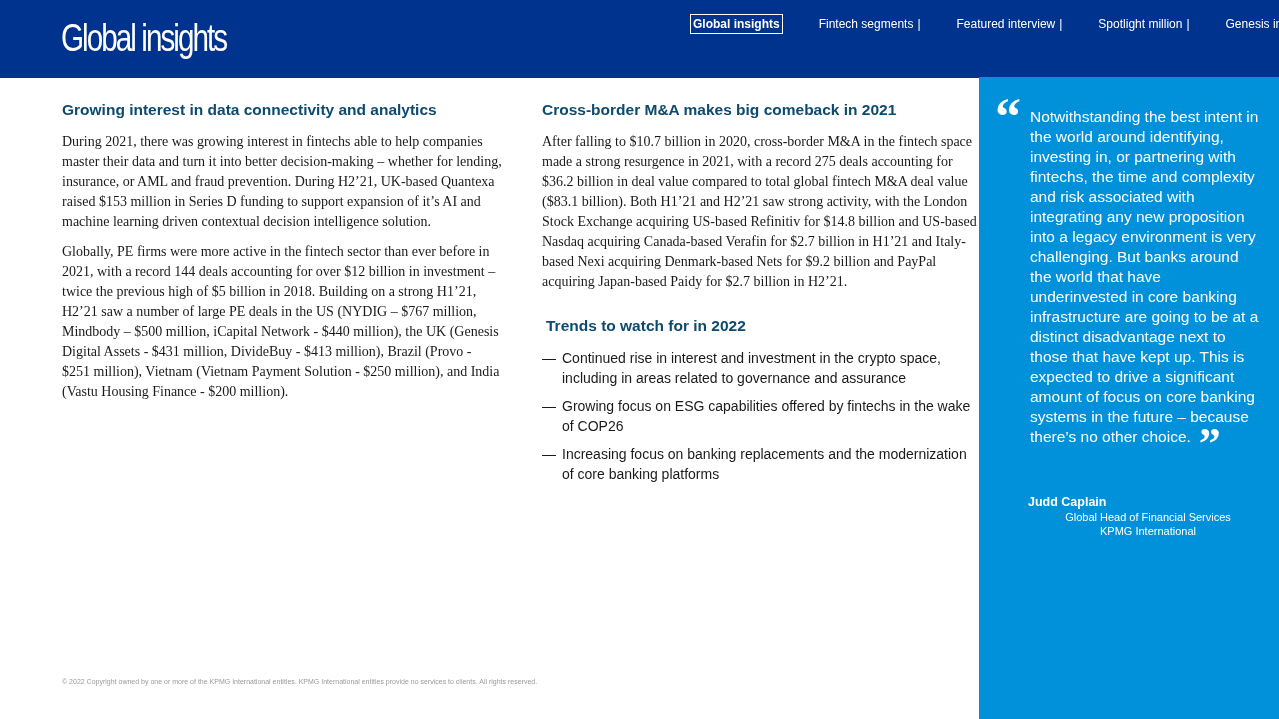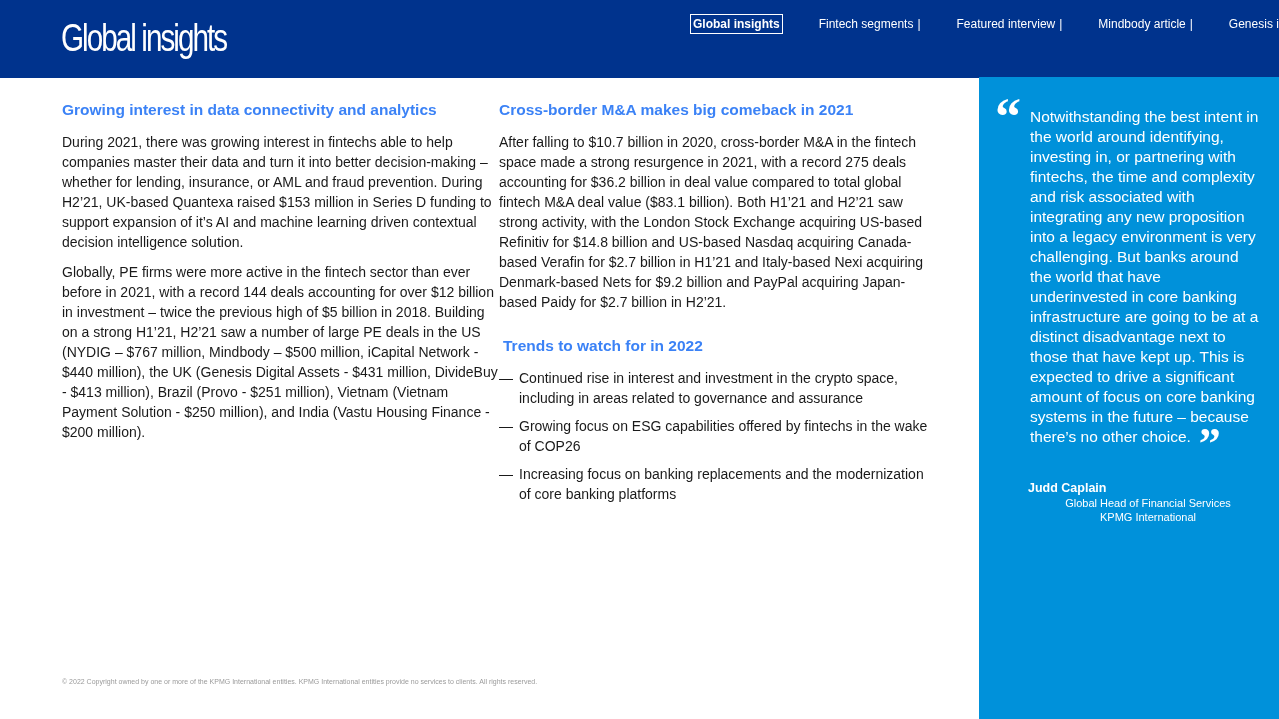--- a/index.html
+++ b/index.html
@@ -23,28 +23,28 @@
       color: #ffffff; font-size: 12px; line-height: 18px; white-space: nowrap;
     }
     .nav-item { color: #ffffff; cursor: pointer; padding-left: 32px; }
     .nav-item.active {
       font-weight: bold; border: 1px solid #ffffff; padding: 0 2px; margin-right: 4px;
     }
     .nav-sep { margin: 0 4px; color: #ffffff; }
 
     .col { position: absolute; top: 100px; }
     .col-left { left: 62px; width: 440px; }
-    .col-mid { left: 499px; width: 440px; }
+    .col-mid { left: 542px; width: 440px; }
 
     h2.section-heading {
-      color: #3b82f6; font-size: 15.5px; font-weight: bold; line-height: 20px;
+      color: #0c4a6e; font-size: 15.5px; font-weight: bold; line-height: 20px;
       margin-bottom: 12px;
     }
     p.body-text {
-      font-size: 14px; line-height: 20px; color: #1a1a1a; margin-bottom: 10px;
+      font-size: 14px; line-height: 20px; color: #1a1a1a; margin-bottom: 10px; font-family: Liberation Serif, serif;
     }
 
     .trends-heading { margin-left: 4px; margin-bottom: 2px; margin-top: 24px; }
     ul.trends { list-style: none; }
     ul.trends li {
       position: relative; padding-left: 20px; font-size: 14px; line-height: 20px;
       margin-bottom: 8px;
     }
     ul.trends li .dash {
       position: absolute; left: 0; top: 0;
@@ -61,42 +61,42 @@
     }
     .quote-text {
       position: absolute; left: 51px; top: 30px; width: 230px;
       font-size: 15.5px; line-height: 20px; color: #ffffff;
     }
     .quote-close {
       display: inline-block; font-family: "Liberation Serif", serif; font-weight: bold;
       font-size: 44px; line-height: 10px; vertical-align: -16px; margin-left: 8px;
     }
     .quote-attrib {
-      position: absolute; left: 49px; top: 403px; width: 240px; color: #ffffff;
+      position: absolute; left: 49px; top: 417px; width: 240px; color: #ffffff;
     }
     .attrib-name { font-size: 12.5px; font-weight: bold; line-height: 16px; }
     .attrib-role { font-size: 11px; line-height: 14px; text-align: center; }
 
     .footer {
       position: absolute; left: 62px; top: 677px;
       font-size: 7px; color: #9a9a9a; line-height: 10px; white-space: nowrap;
     }
   </style>
 </head>
 <body>
 
 <header class="header">
   <div class="header-title">Global insights</div>
   <nav class="nav">
     <span class="nav-item active">Global insights</span>
     <span class="nav-item">Fintech segments</span>
     <span class="nav-sep">|</span>
     <span class="nav-item">Featured interview</span>
     <span class="nav-sep">|</span>
-    <span class="nav-item">Mindbody article</span>
+    <span class="nav-item">Spotlight million</span>
     <span class="nav-sep">|</span>
     <span class="nav-item">Genesis insights</span>
   </nav>
 </header>
 
 <section class="col col-left">
   <h2 class="section-heading">Growing interest in data connectivity and analytics</h2>
   <p class="body-text">During 2021, there was growing interest in fintechs able to help companies master their data and turn it into better decision-making – whether for lending, insurance, or AML and fraud prevention. During H2’21, UK-based Quantexa raised $153 million in Series D funding to support expansion of it’s AI and machine learning driven contextual decision intelligence solution.</p>
   <p class="body-text">Globally, PE firms were more active in the fintech sector than ever before in 2021, with a record 144 deals accounting for over $12 billion in investment – twice the previous high of $5 billion in 2018. Building on a strong H1’21, H2’21 saw a number of large PE deals in the US (NYDIG – $767 million, Mindbody – $500 million, iCapital Network - $440 million), the UK (Genesis Digital Assets - $431 million, DivideBuy - $413 million), Brazil (Provo - $251 million), Vietnam (Vietnam Payment Solution - $250 million), and India (Vastu Housing Finance - $200 million).</p>
 </section>

